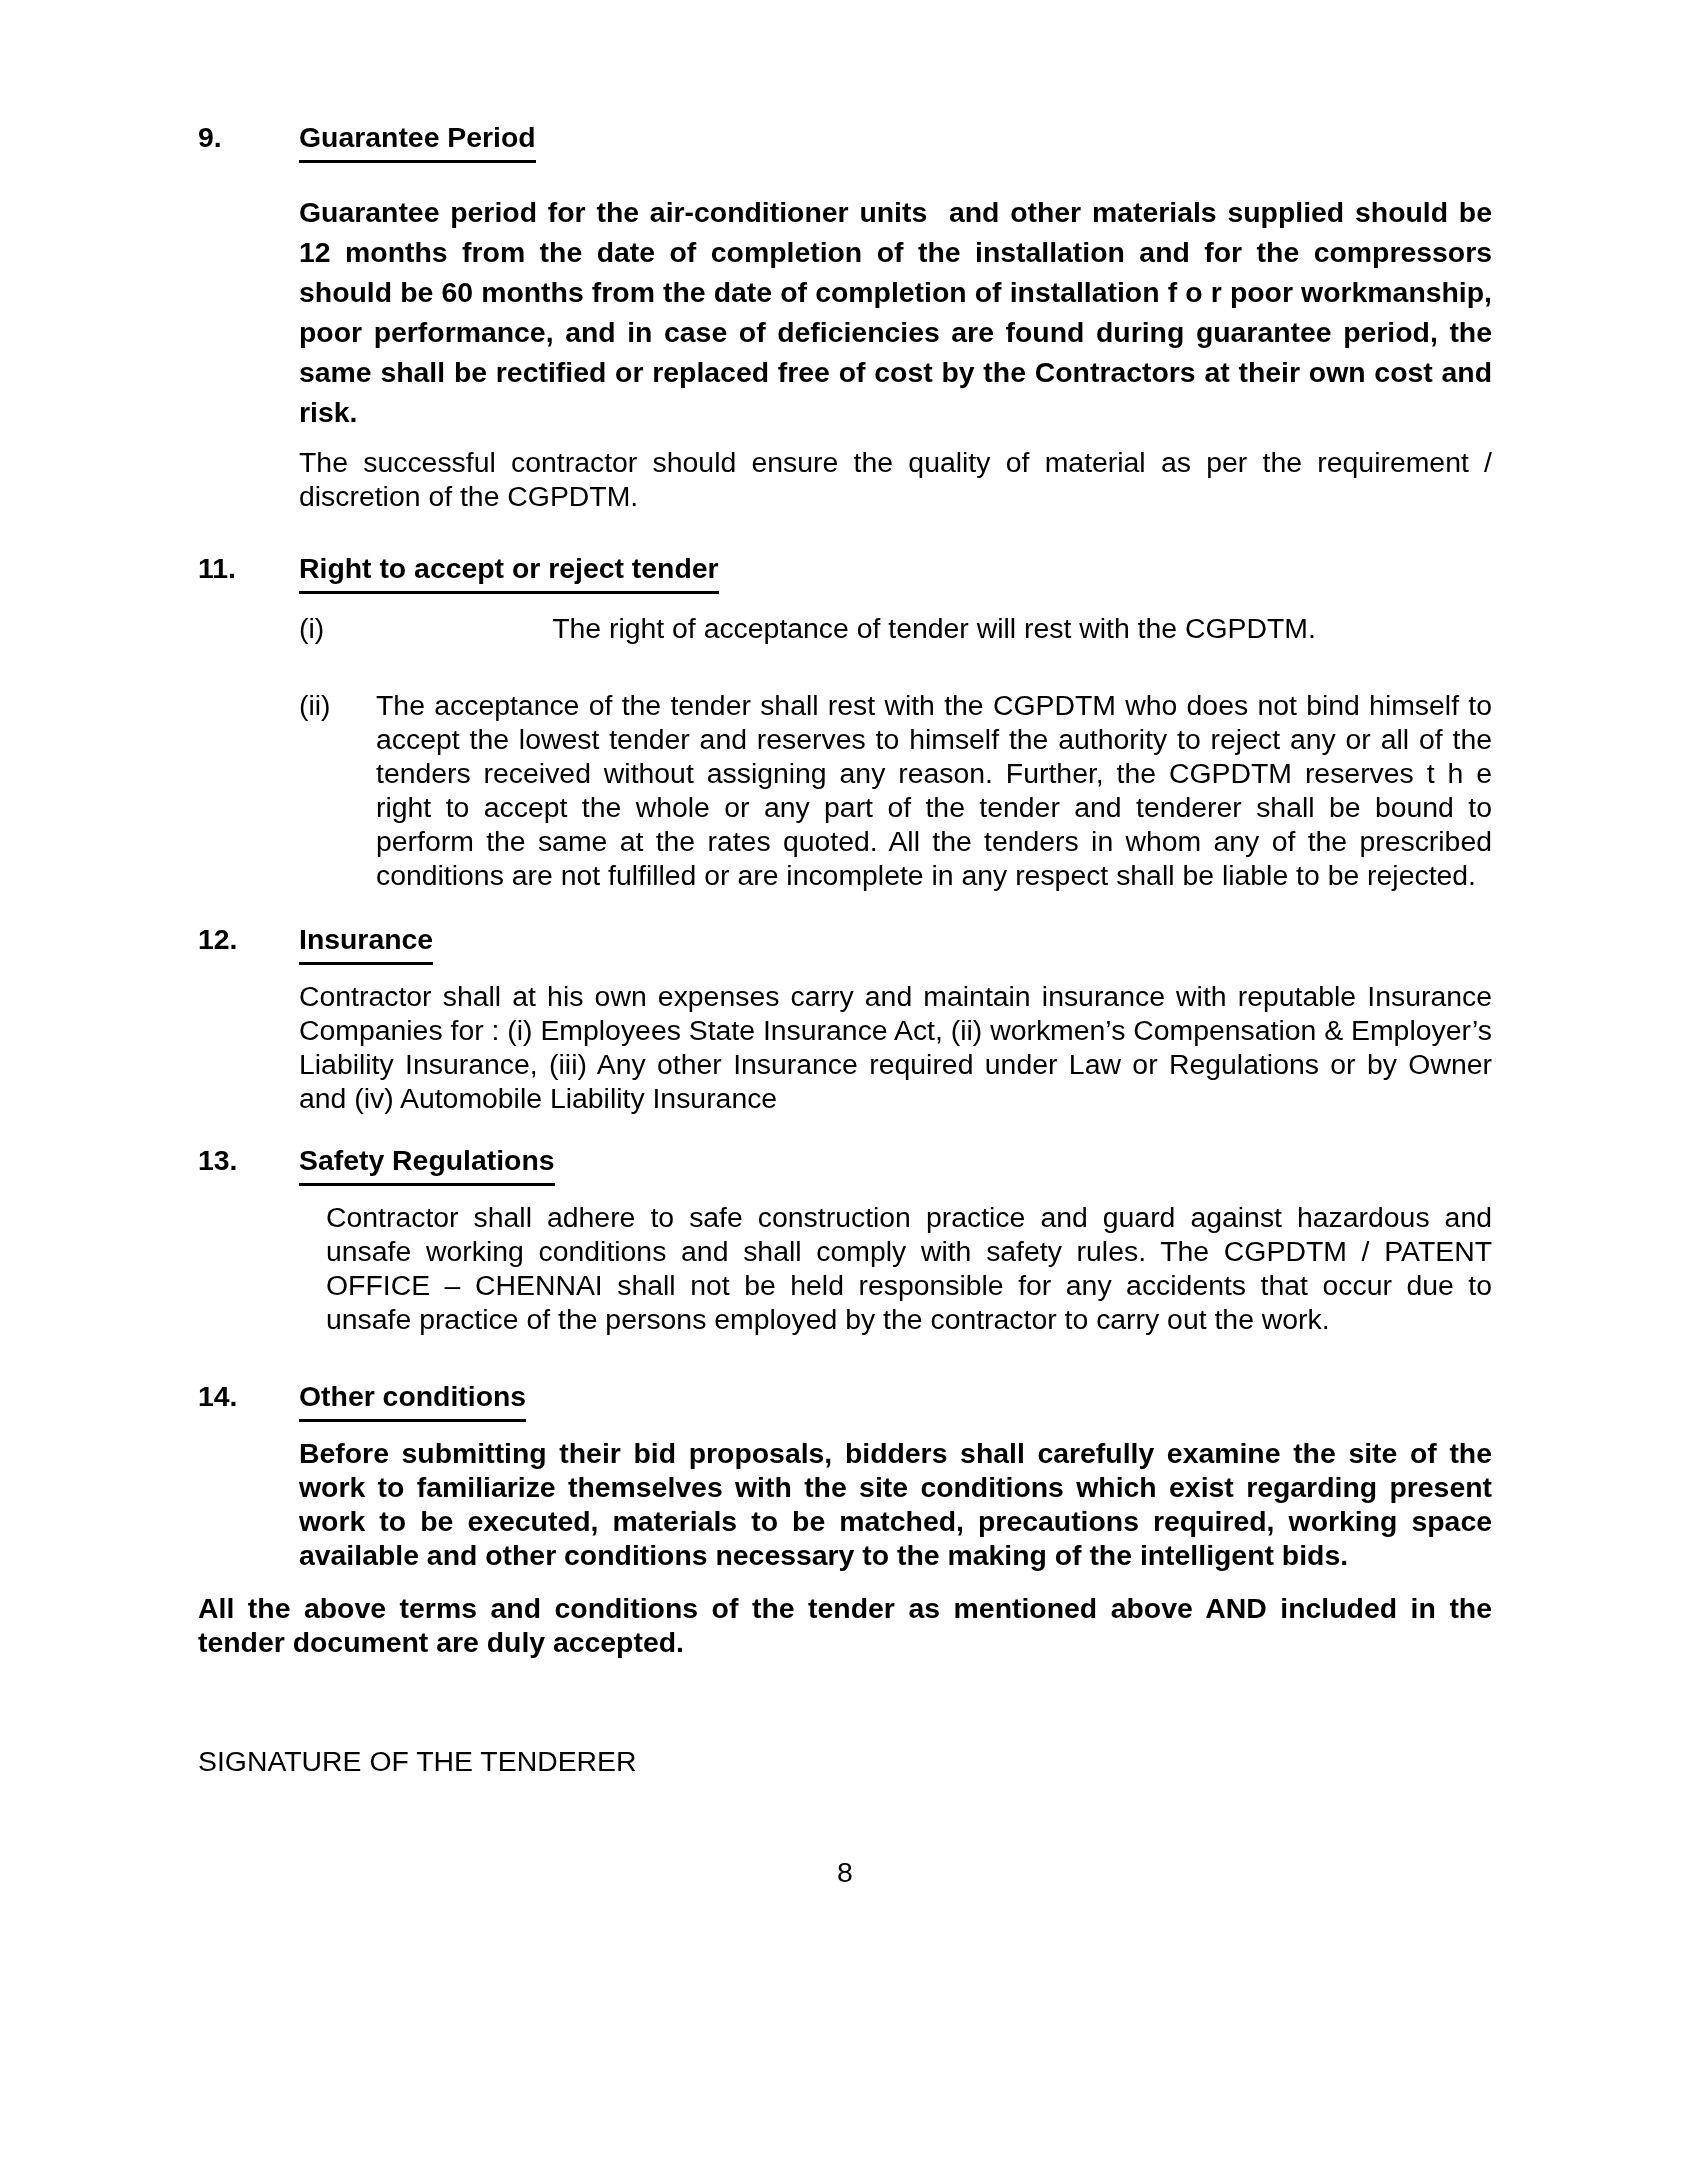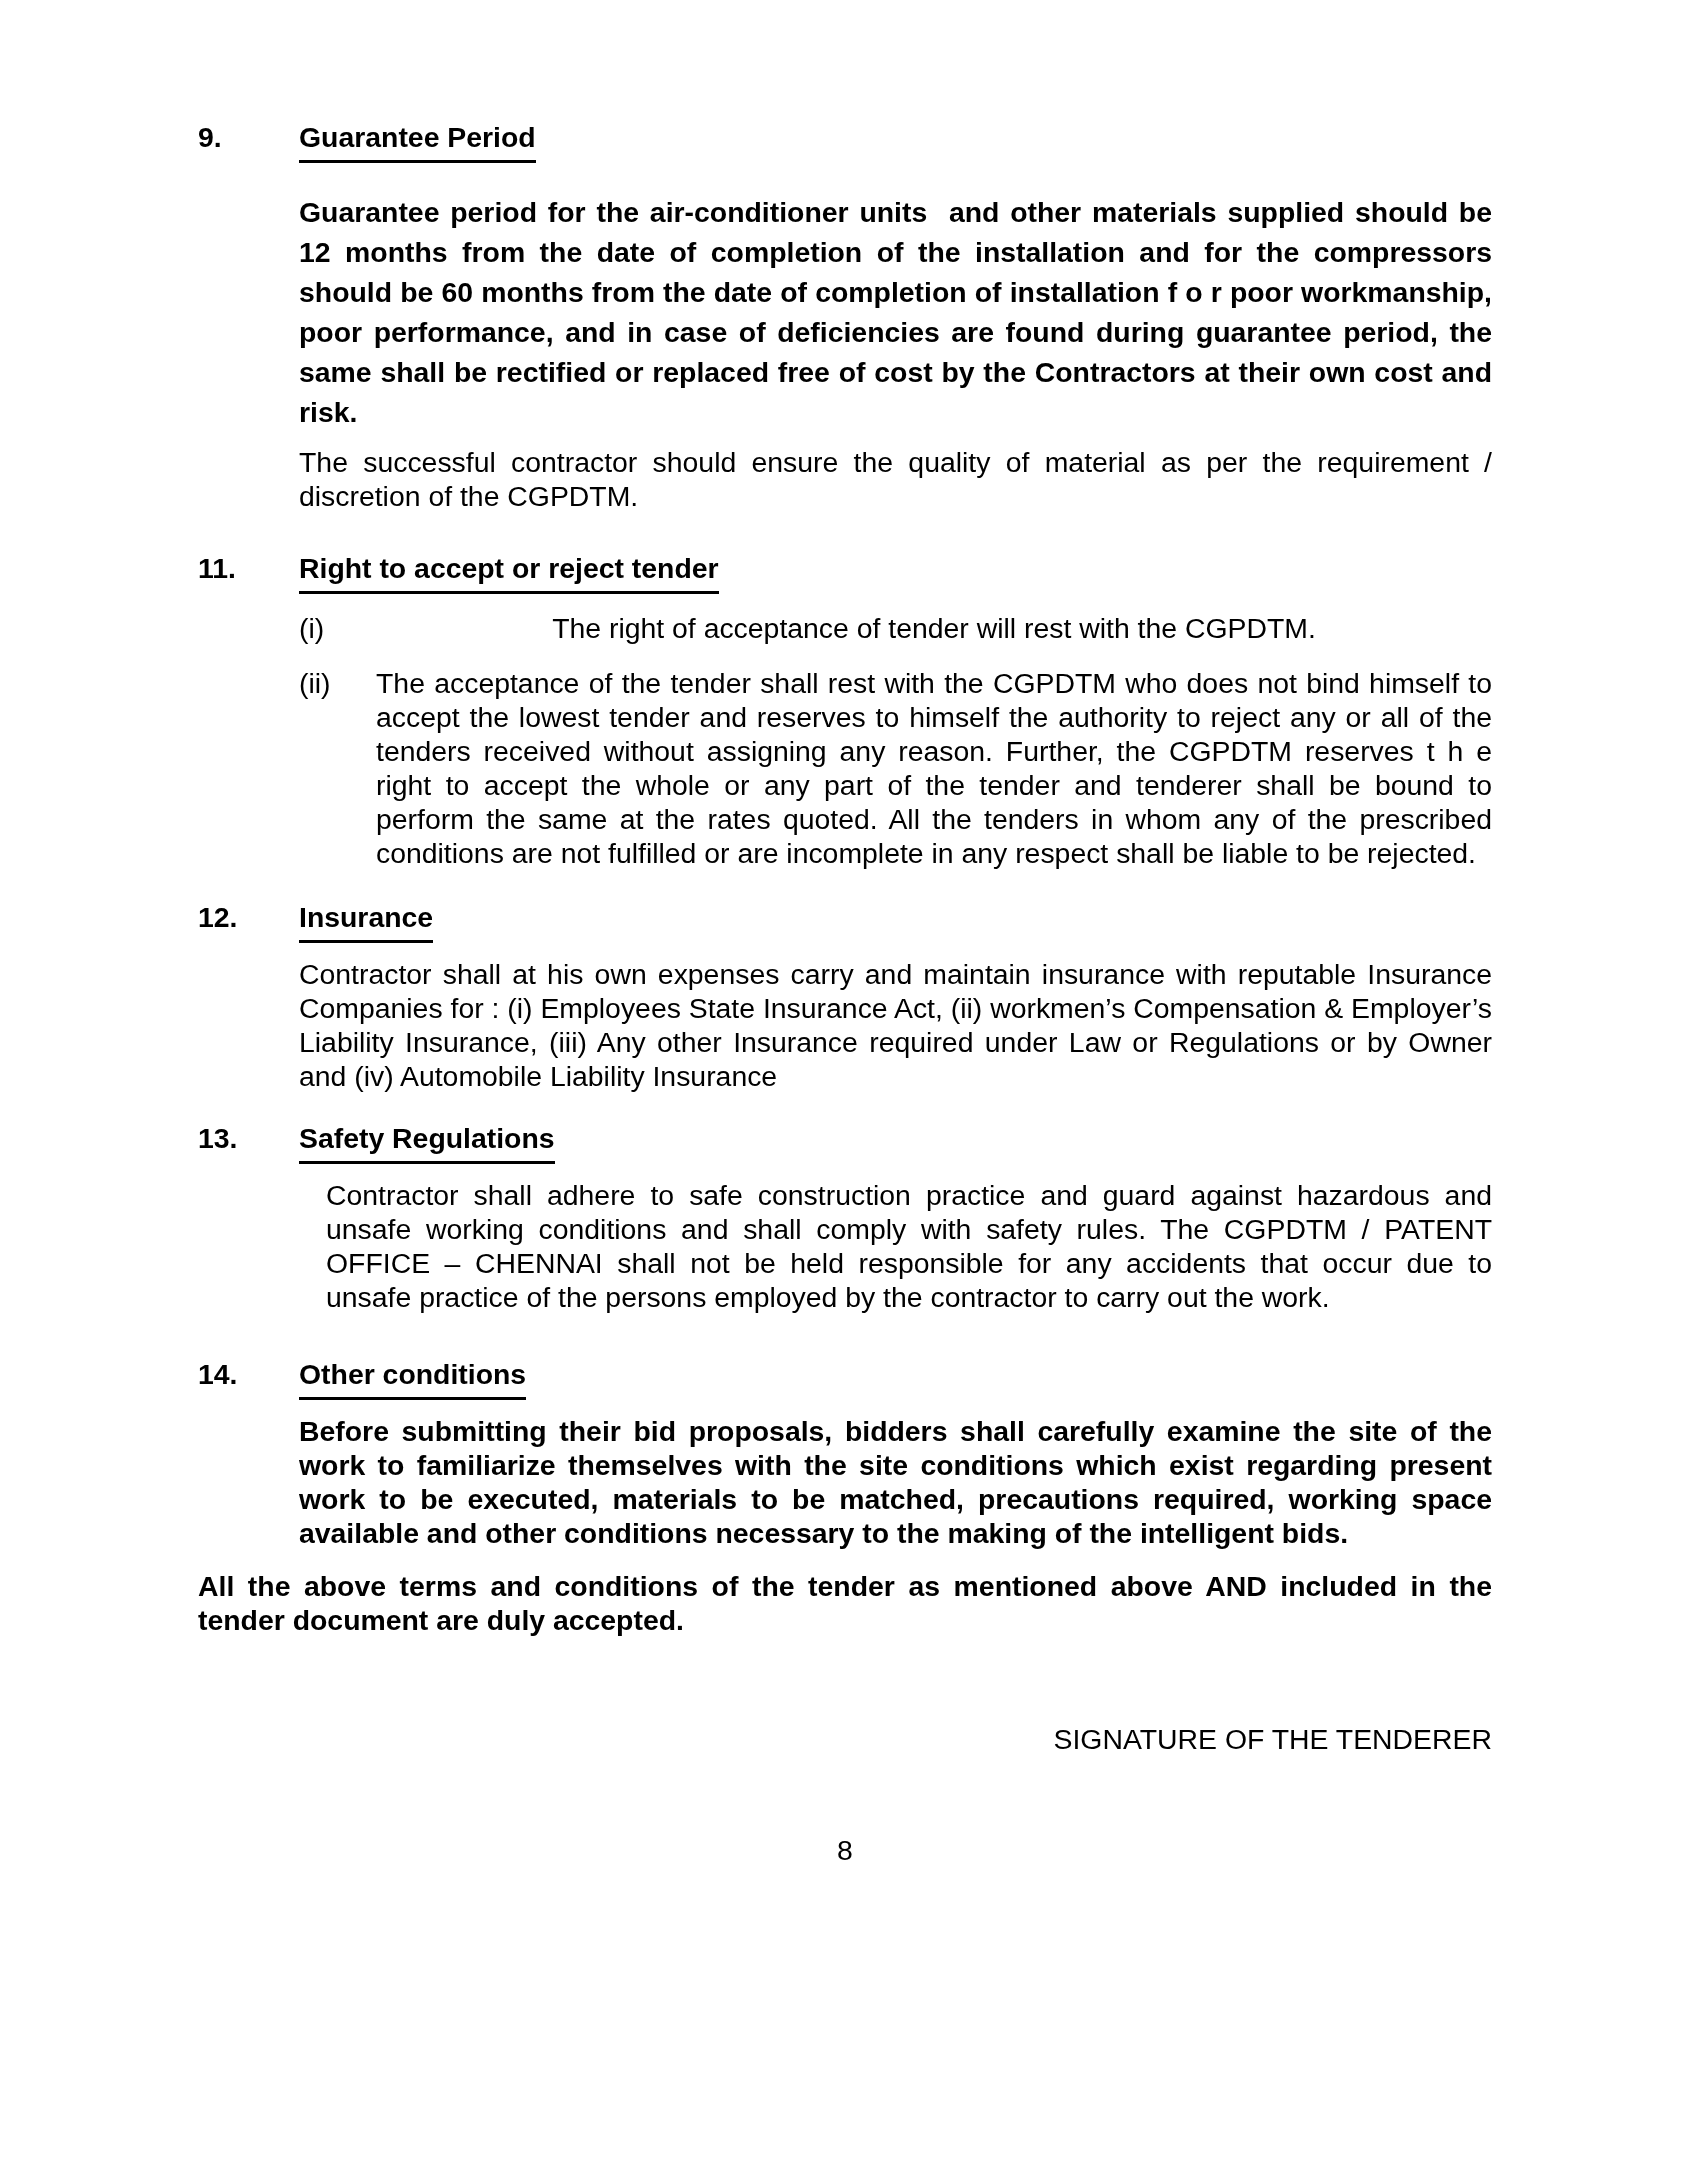--- a/index.html
+++ b/index.html
@@ -69,37 +69,37 @@
   .single-line {
     text-align: center;
     line-height: 34px;
   }
   
   .mt-p9   { margin-top: 28px; }
   .mt-h10  { margin-top: 37px; }
   .mt-p10  { margin-top: 13.2px; }
   .mt-h11  { margin-top: 37px; }
   .mt-i1   { margin-top: 16px; }
-  .mt-i2   { margin-top: 21px; }
+  .mt-i2   { margin-top: 43px; }
   .mt-h12  { margin-top: 29px; }
   .mt-p12  { margin-top: 13.2px; }
   .mt-h13  { margin-top: 26.5px; }
   .mt-p13  { margin-top: 13.2px; gap: 27px; }
   .mt-h14  { margin-top: 42px; }
   .mt-p14  { margin-top: 13.2px; justify-content: center; }
   .closing {
     margin-top: 18.5px;
     font-weight: 700;
     line-height: 34px;
     text-align: justify;
     white-space: pre-wrap;
   }
   .signature {
     margin-top: 85px;
-    text-align: right;
+    text-align: left;
     line-height: 34px;
     font-weight: 400;
   }
   .page-number {
     margin-top: 77px;
     text-align: center;
     line-height: 34px;
     font-weight: 400;
   }
 </style>

